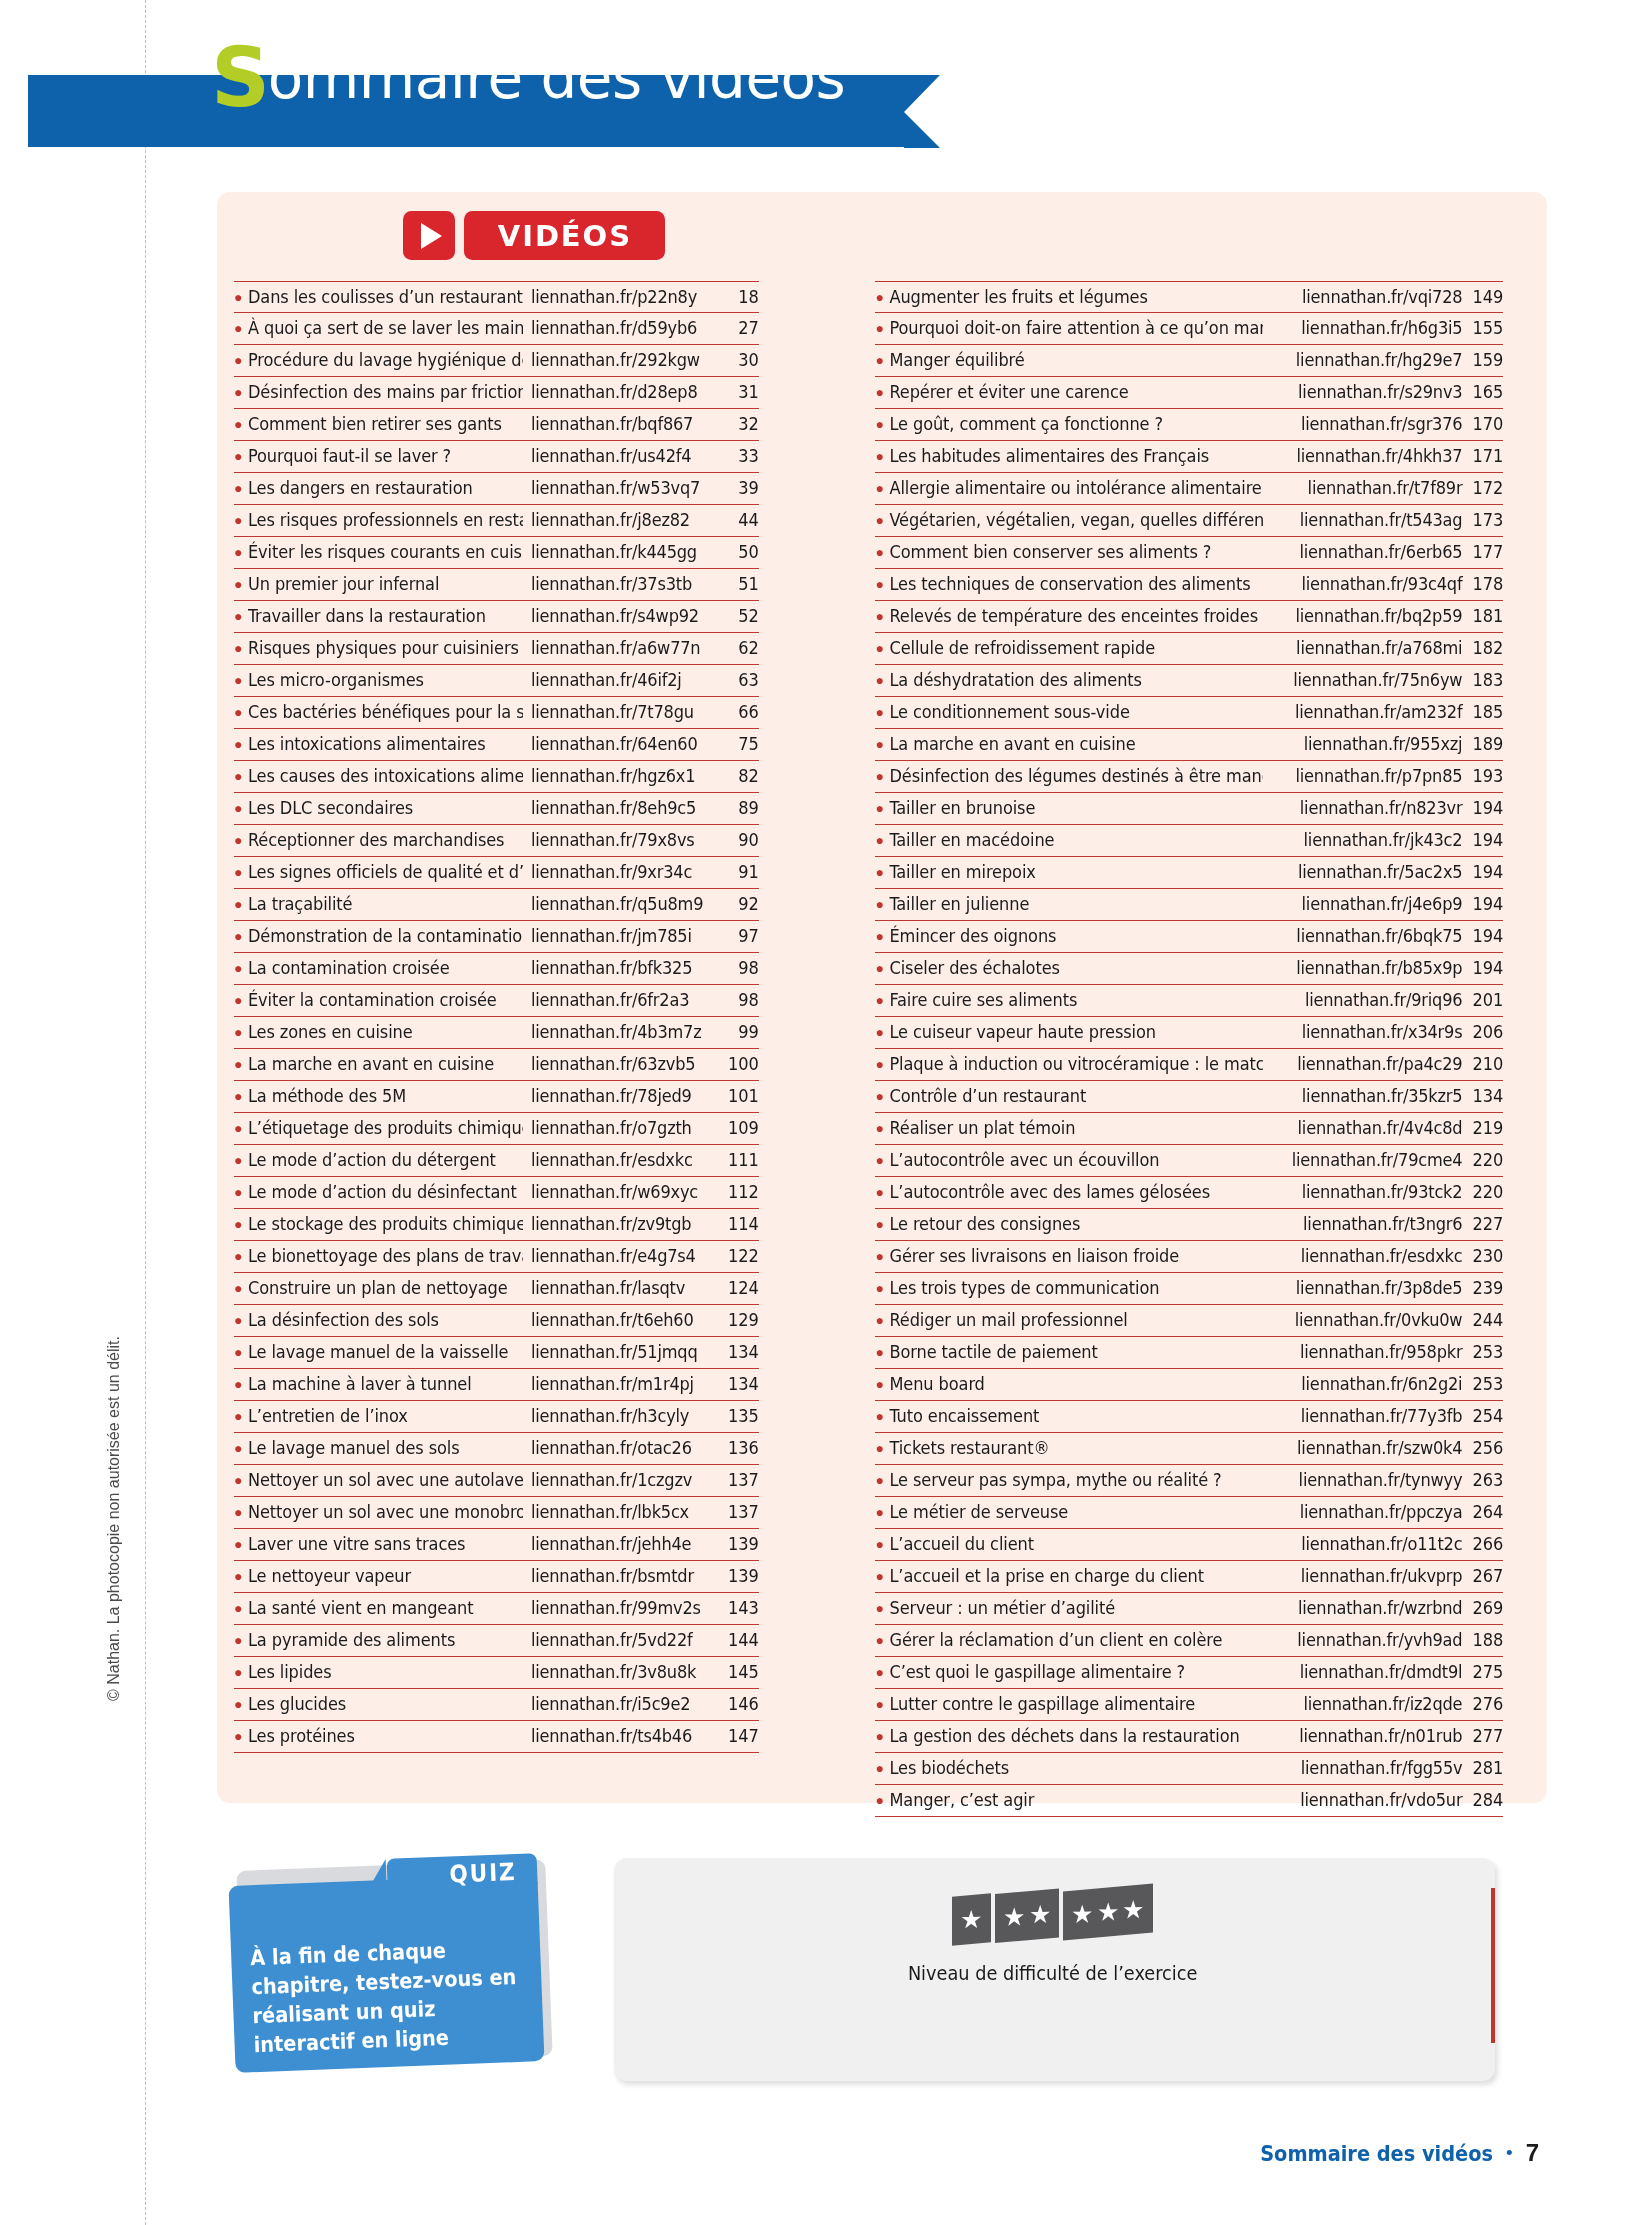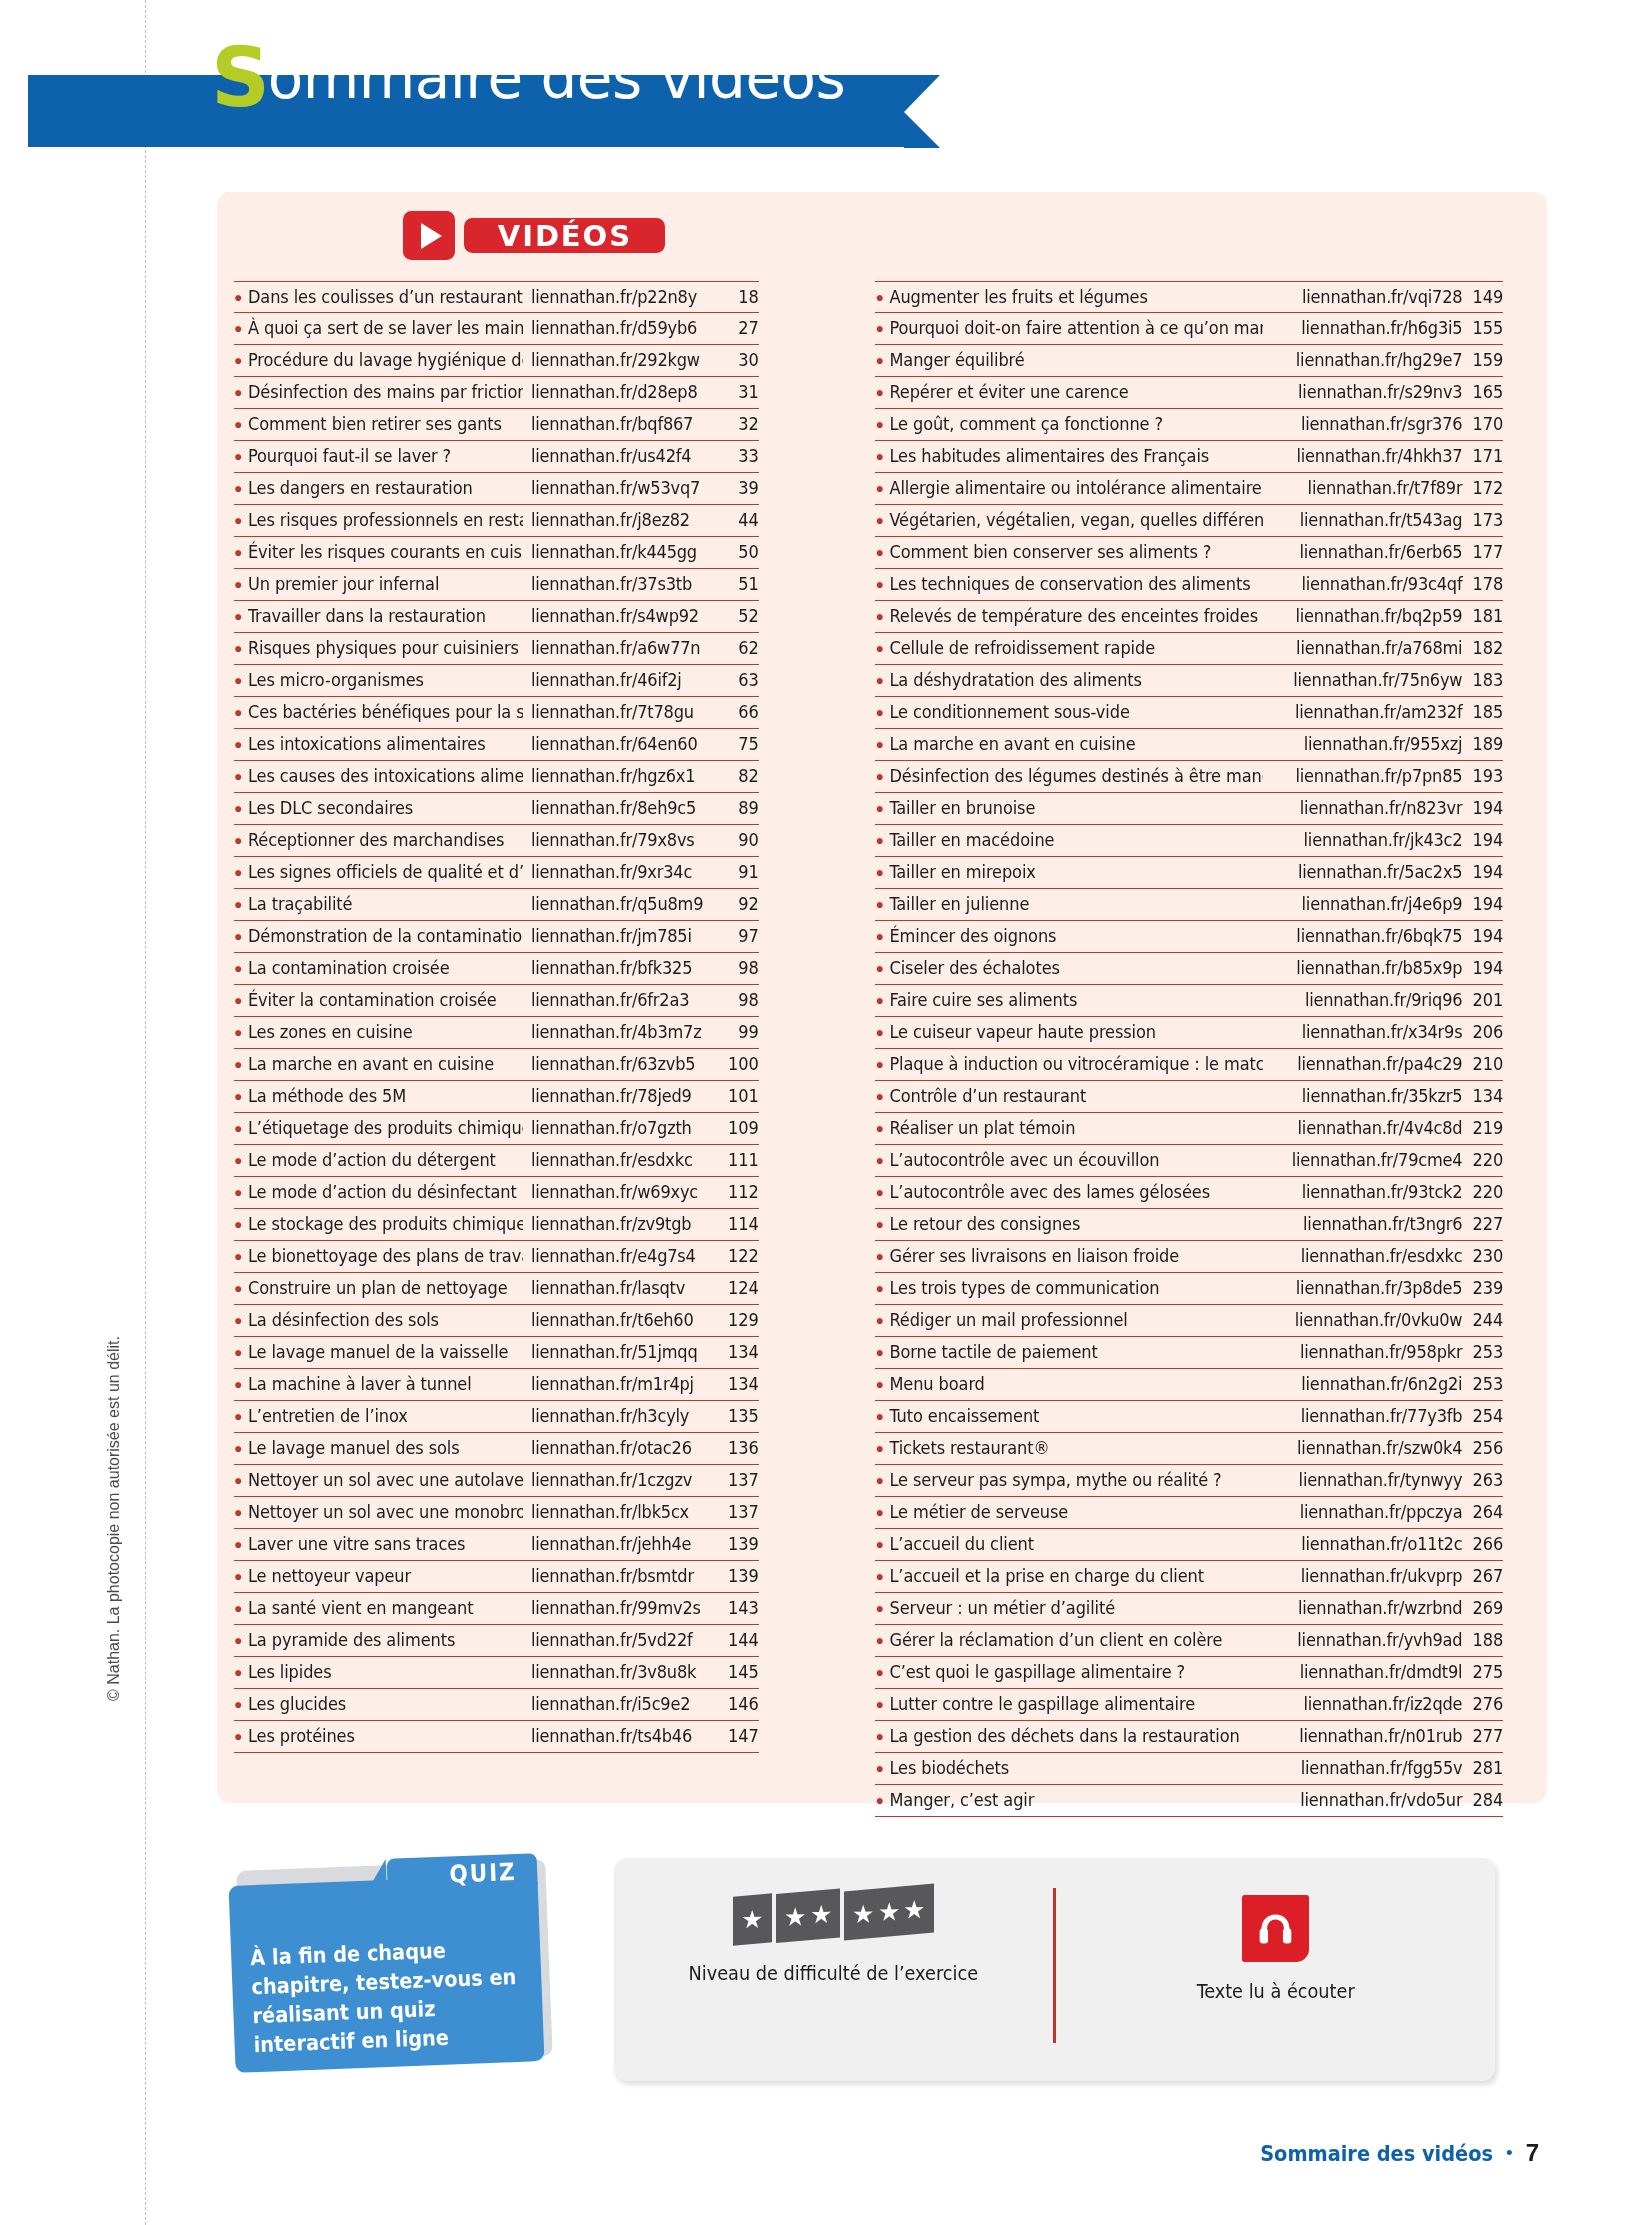--- a/index.html
+++ b/index.html
@@ -71,21 +71,21 @@
     display: flex; align-items: center; justify-content: center;
   }
   .play-chip .tri {
     width: 0; height: 0;
     border-left: 21.5px solid #ffffff;
     border-top: 13px solid transparent;
     border-bottom: 13px solid transparent;
     margin-left: 4.7px;
   }
   .videos-label {
-    height: 35px; min-width: 201px;
+    height: 49px; min-width: 201px;
     background: #d8262c;
     border-radius: 8.4px;
     color: #fff;
     font-size: 29px;
     font-weight: 700;
     letter-spacing: 1.9px;
     display: flex; align-items: center; justify-content: center;
     padding: 0 24px;
     font-family: "DejaVu Sans", sans-serif;
   }
@@ -901,30 +901,20 @@
             </div>
         </div>
         <div class="legend-caption">Niveau de difficulté de l’exercice</div>
       </div>
 
       <div class="legend-sep"></div>
 
 
       <div class="legend-sep"></div>
 
-      <div class="legend-item">
-        <div class="audio-chip">
-          <svg width="41" height="41" viewBox="0 0 44 44" aria-hidden="true">
-            <path d="M22 7c-9 0-15 6.5-15 15v3h6v-3c0-5.6 4-9.6 9-9.6s9 4 9 9.6v3h6v-3c0-8.5-6-15-15-15z" fill="#fff"></path>
-            <rect x="5" y="22" width="9" height="16" rx="3.5" fill="#fff"></rect>
-            <rect x="30" y="22" width="9" height="16" rx="3.5" fill="#fff"></rect>
-          </svg>
-        </div>
-        <div class="legend-caption">Texte lu à écouter</div>
-      </div>
 
     </div>
   </div>
 
   <div class="copyright">© Nathan. La photocopie non autorisée est un délit.</div>
 
   <div class="footer">
     <span class="footer-title">Sommaire des vidéos</span>
     <span class="footer-dot">•</span>
     <span class="footer-num">7</span>

